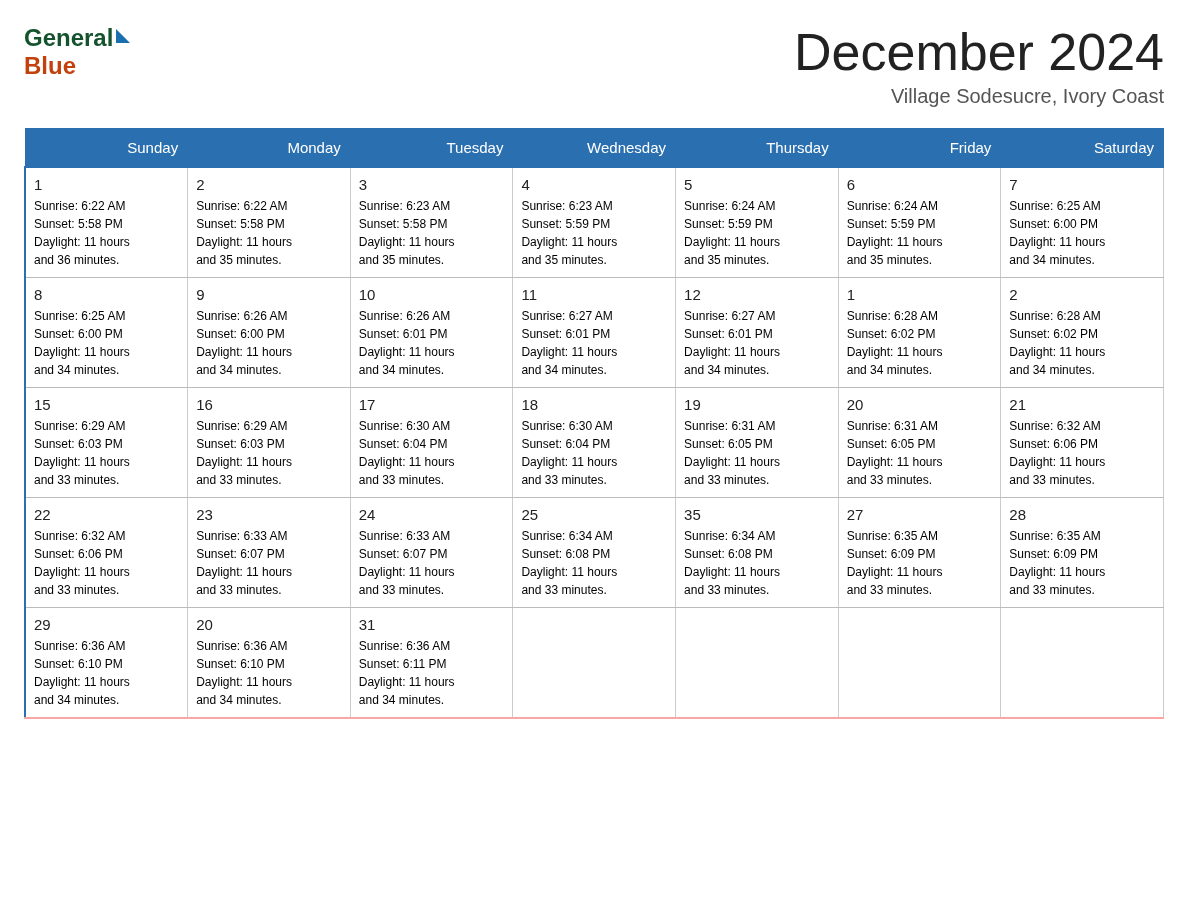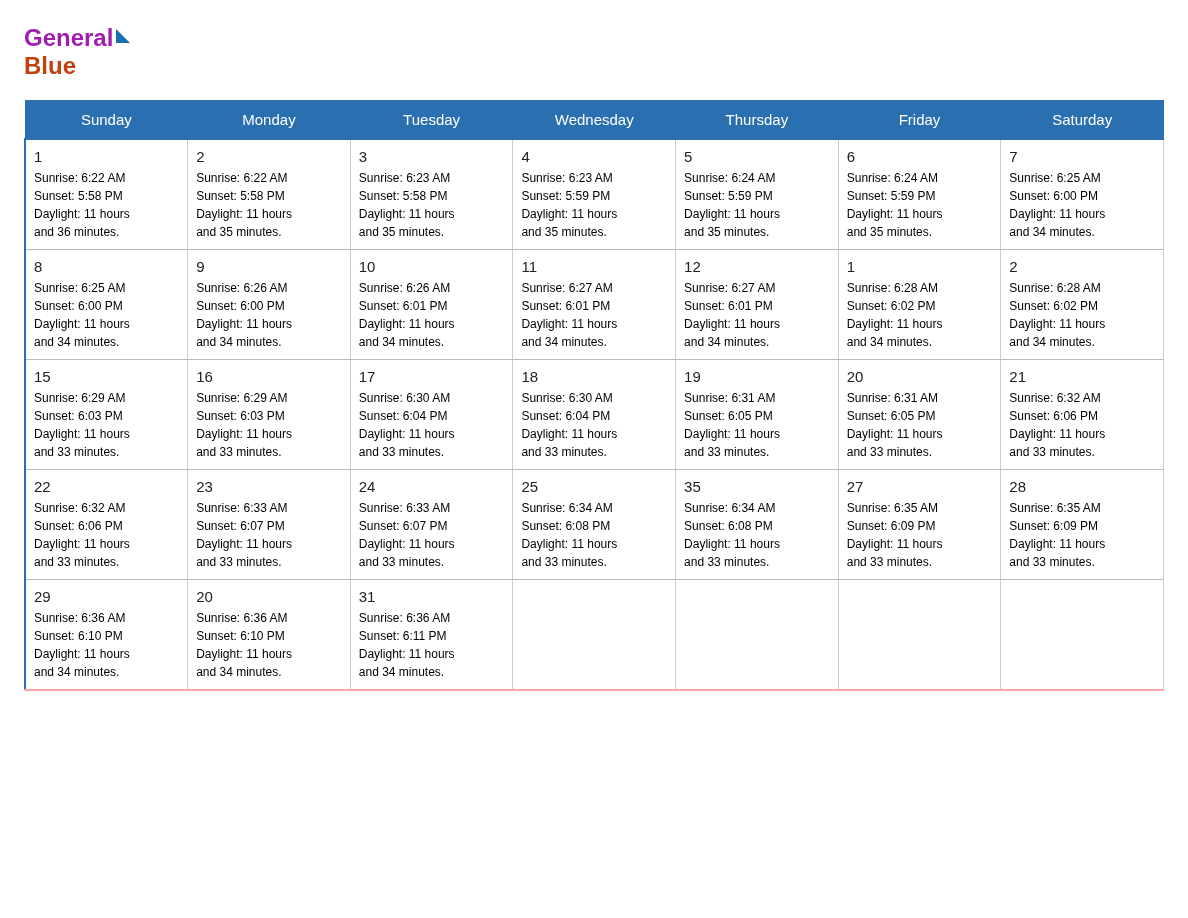--- a/index.html
+++ b/index.html
@@ -31,24 +31,24 @@
       margin-top: 4px;
     }
     table {
       width: 100%;
       border-collapse: collapse;
       table-layout: fixed;
     }
     thead tr th {
       background-color: #2a6faf;
       color: #fff;
-      padding: 10px 20px;
+      padding: 10px 9px;
       font-size: 15px;
       font-weight: normal;
-      text-align: center;
+      text-align: right;
       border: 1px solid #2a6faf;
     }
     tbody tr td {
       vertical-align: top;
       padding: 8px;
       border: 1px solid #ccc;
       font-size: 12.5px;
       color: #333;
       height: 110px;
     }
@@ -77,21 +77,21 @@
       display: flex;
       flex-direction: column;
     }
     .logo-row {
       display: flex;
       align-items: center;
     }
     .logo-text-general {
       font-size: 24px;
       font-weight: bold;
-      color: #a21caf;
+      color: #14532d;
     }
     .logo-arrow {
       display: inline-block;
       width: 0;
       height: 0;
       border-style: solid;
       border-width: 14px 0 0 14px;
       border-color: transparent transparent transparent #1a6faf;
       margin-left: 3px;
       vertical-align: middle;
@@ -115,20 +115,24 @@
 </head>
 <body>
 
 <div class="header">
   <div class="logo-wrapper">
     <div class="logo-row">
       <span class="logo-text-general">General</span>
       <span class="logo-arrow"></span>
     </div>
     <span class="logo-text-blue">Blue</span>
+  </div>
+  <div class="title-section">
+    <div class="month-title">December 2024</div>
+    <div class="subtitle">Village Sodesucre, Ivory Coast</div>
   </div>
 </div>
 
 <table>
   <thead>
     <tr>
       <th>Sunday</th>
       <th>Monday</th>
       <th>Tuesday</th>
       <th>Wednesday</th>

